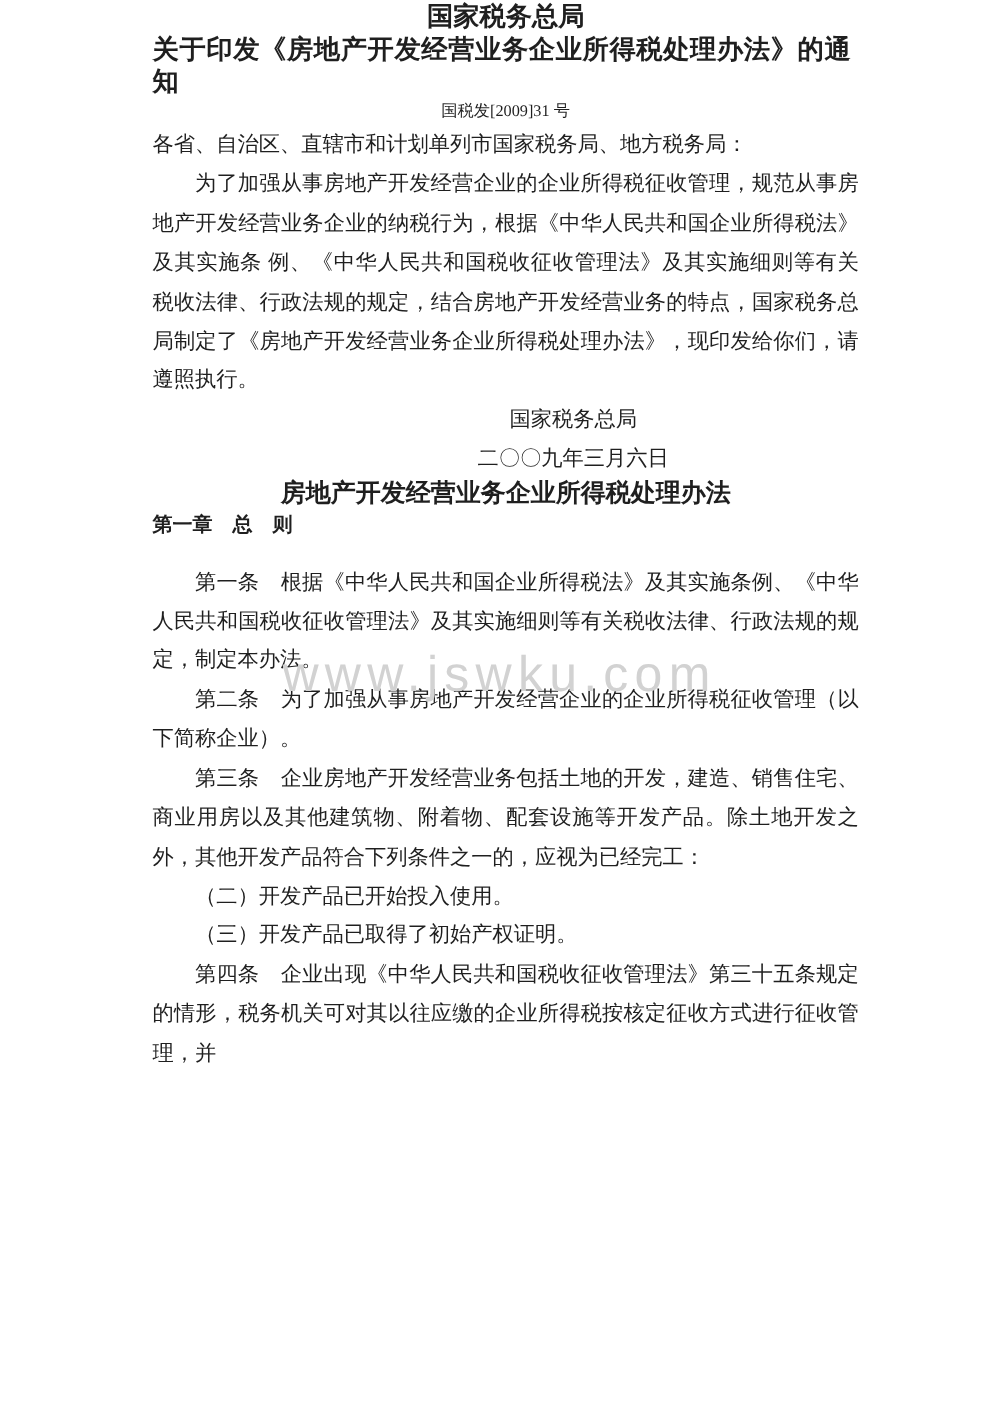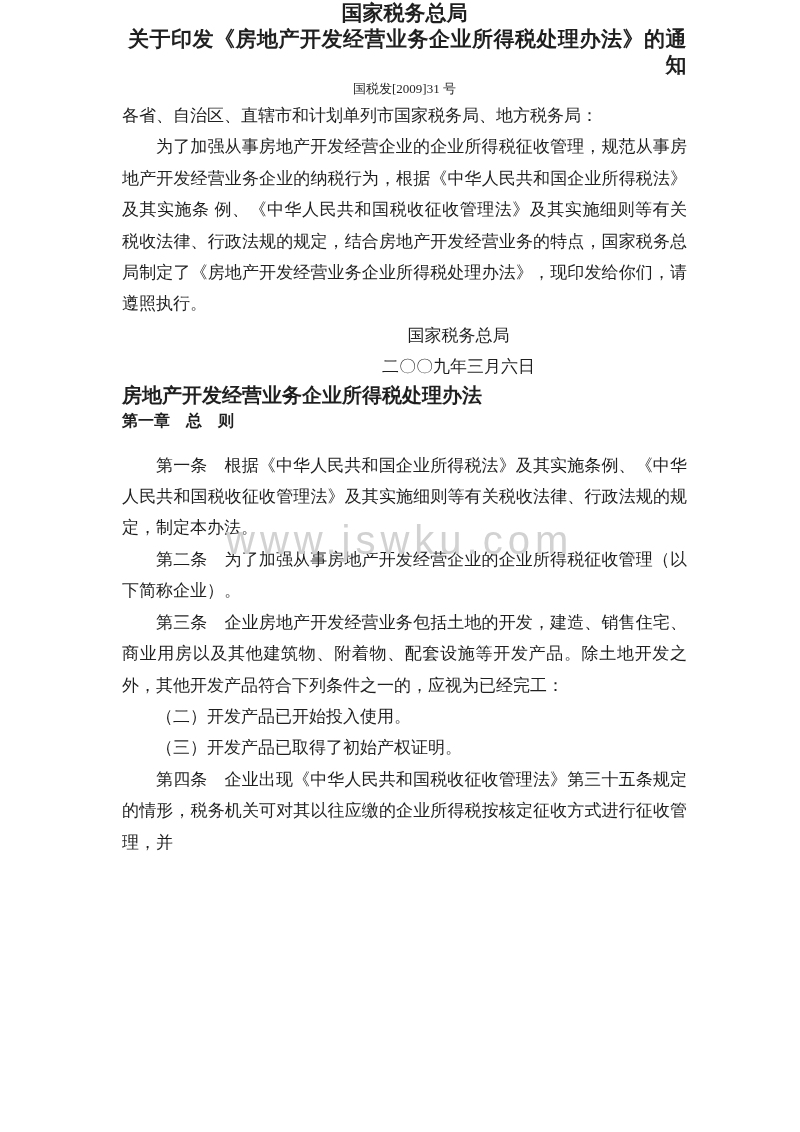--- a/index.html
+++ b/index.html
@@ -24,21 +24,21 @@
     margin-top: 104px;
     font-size: 21px;
     font-weight: 700;
     text-align: center;
     line-height: 26px;
   }
   .doc-title2 {
     margin-top: 19px;
     font-size: 21px;
     font-weight: 700;
-    text-align: right;
+    text-align: left;
     line-height: 26px;
     letter-spacing: 0.5px;
   }
   .doc-number {
     margin-top: 17px;
     font-size: 13px;
     text-align: center;
     line-height: 22px;
   }
 
@@ -53,20 +53,21 @@
   .signature-line {
     text-align: center;
     padding-left: 108px; 
   }
   .sig-first { margin-top: 2px; }
 
   .reg-title {
     margin-top: 14px;
     font-size: 20px;
     font-weight: 700;
+    text-align: center;
     line-height: 25px;
     font-family: "Liberation Sans", "DejaVu Sans", sans-serif;
   }
   .chapter-heading {
     margin-top: 36px;
     font-size: 16px;
     font-weight: 700;
     line-height: 25px;
     font-family: "Liberation Sans", "DejaVu Sans", sans-serif;
   }

